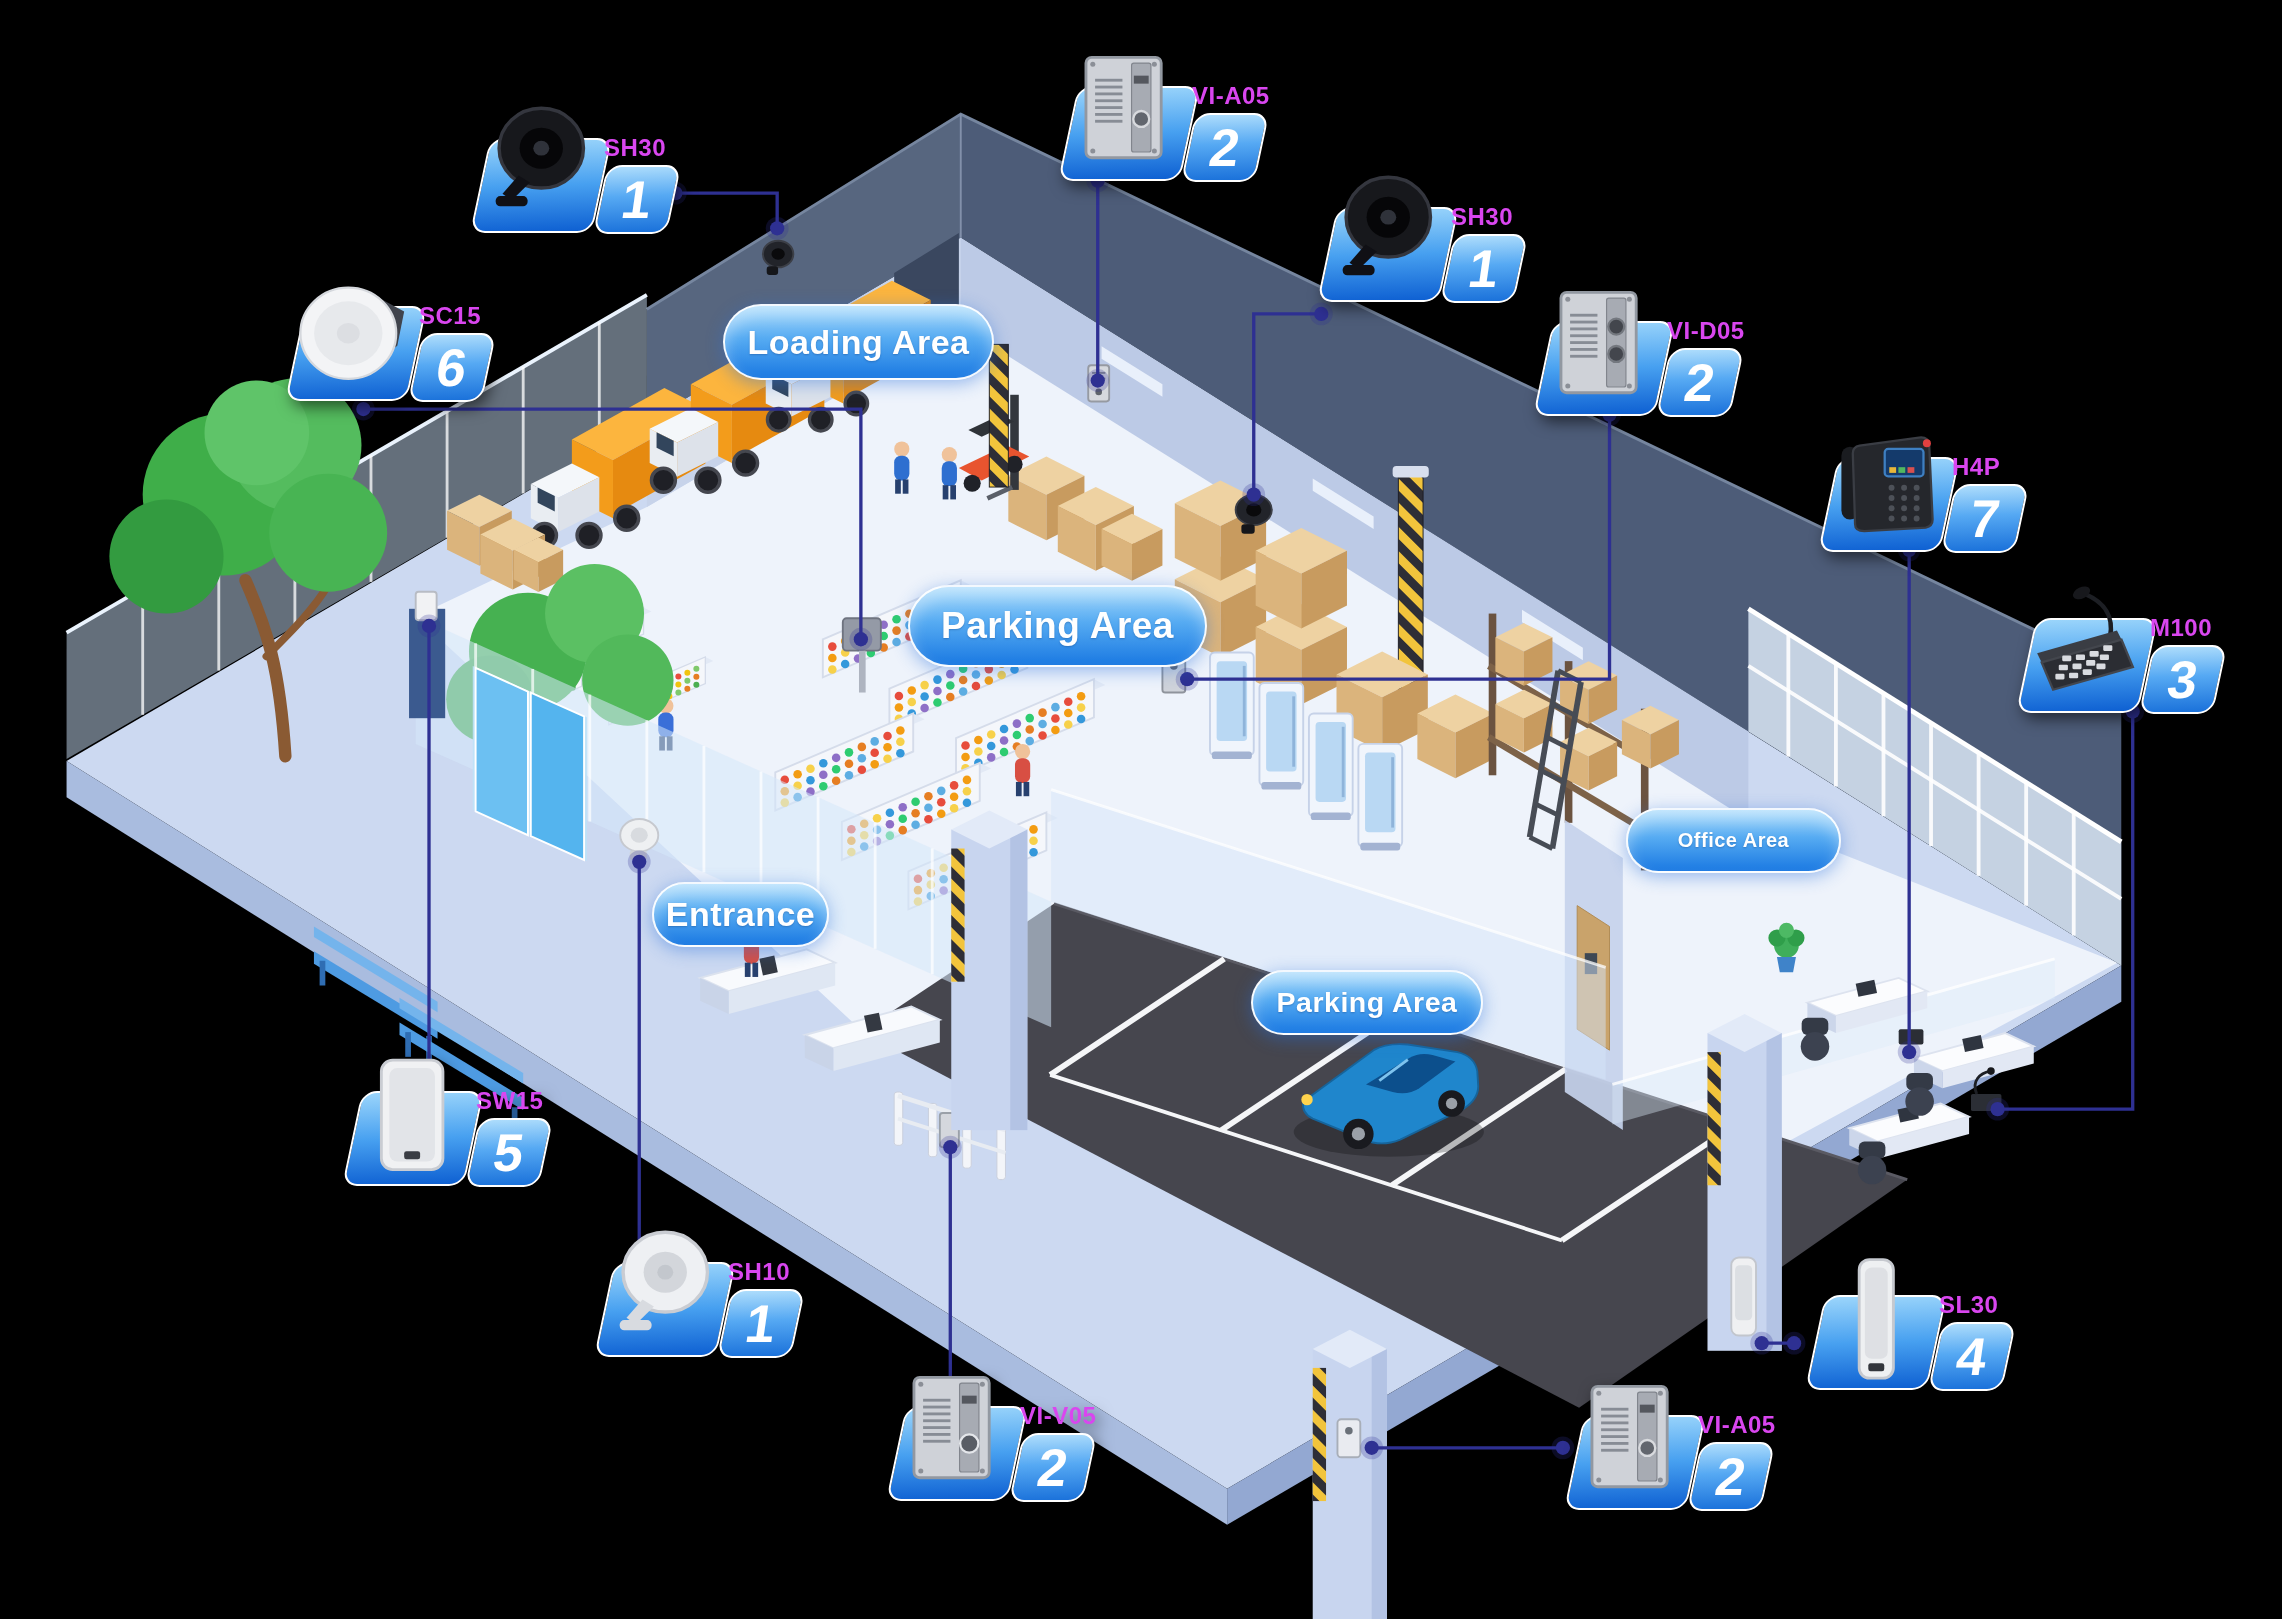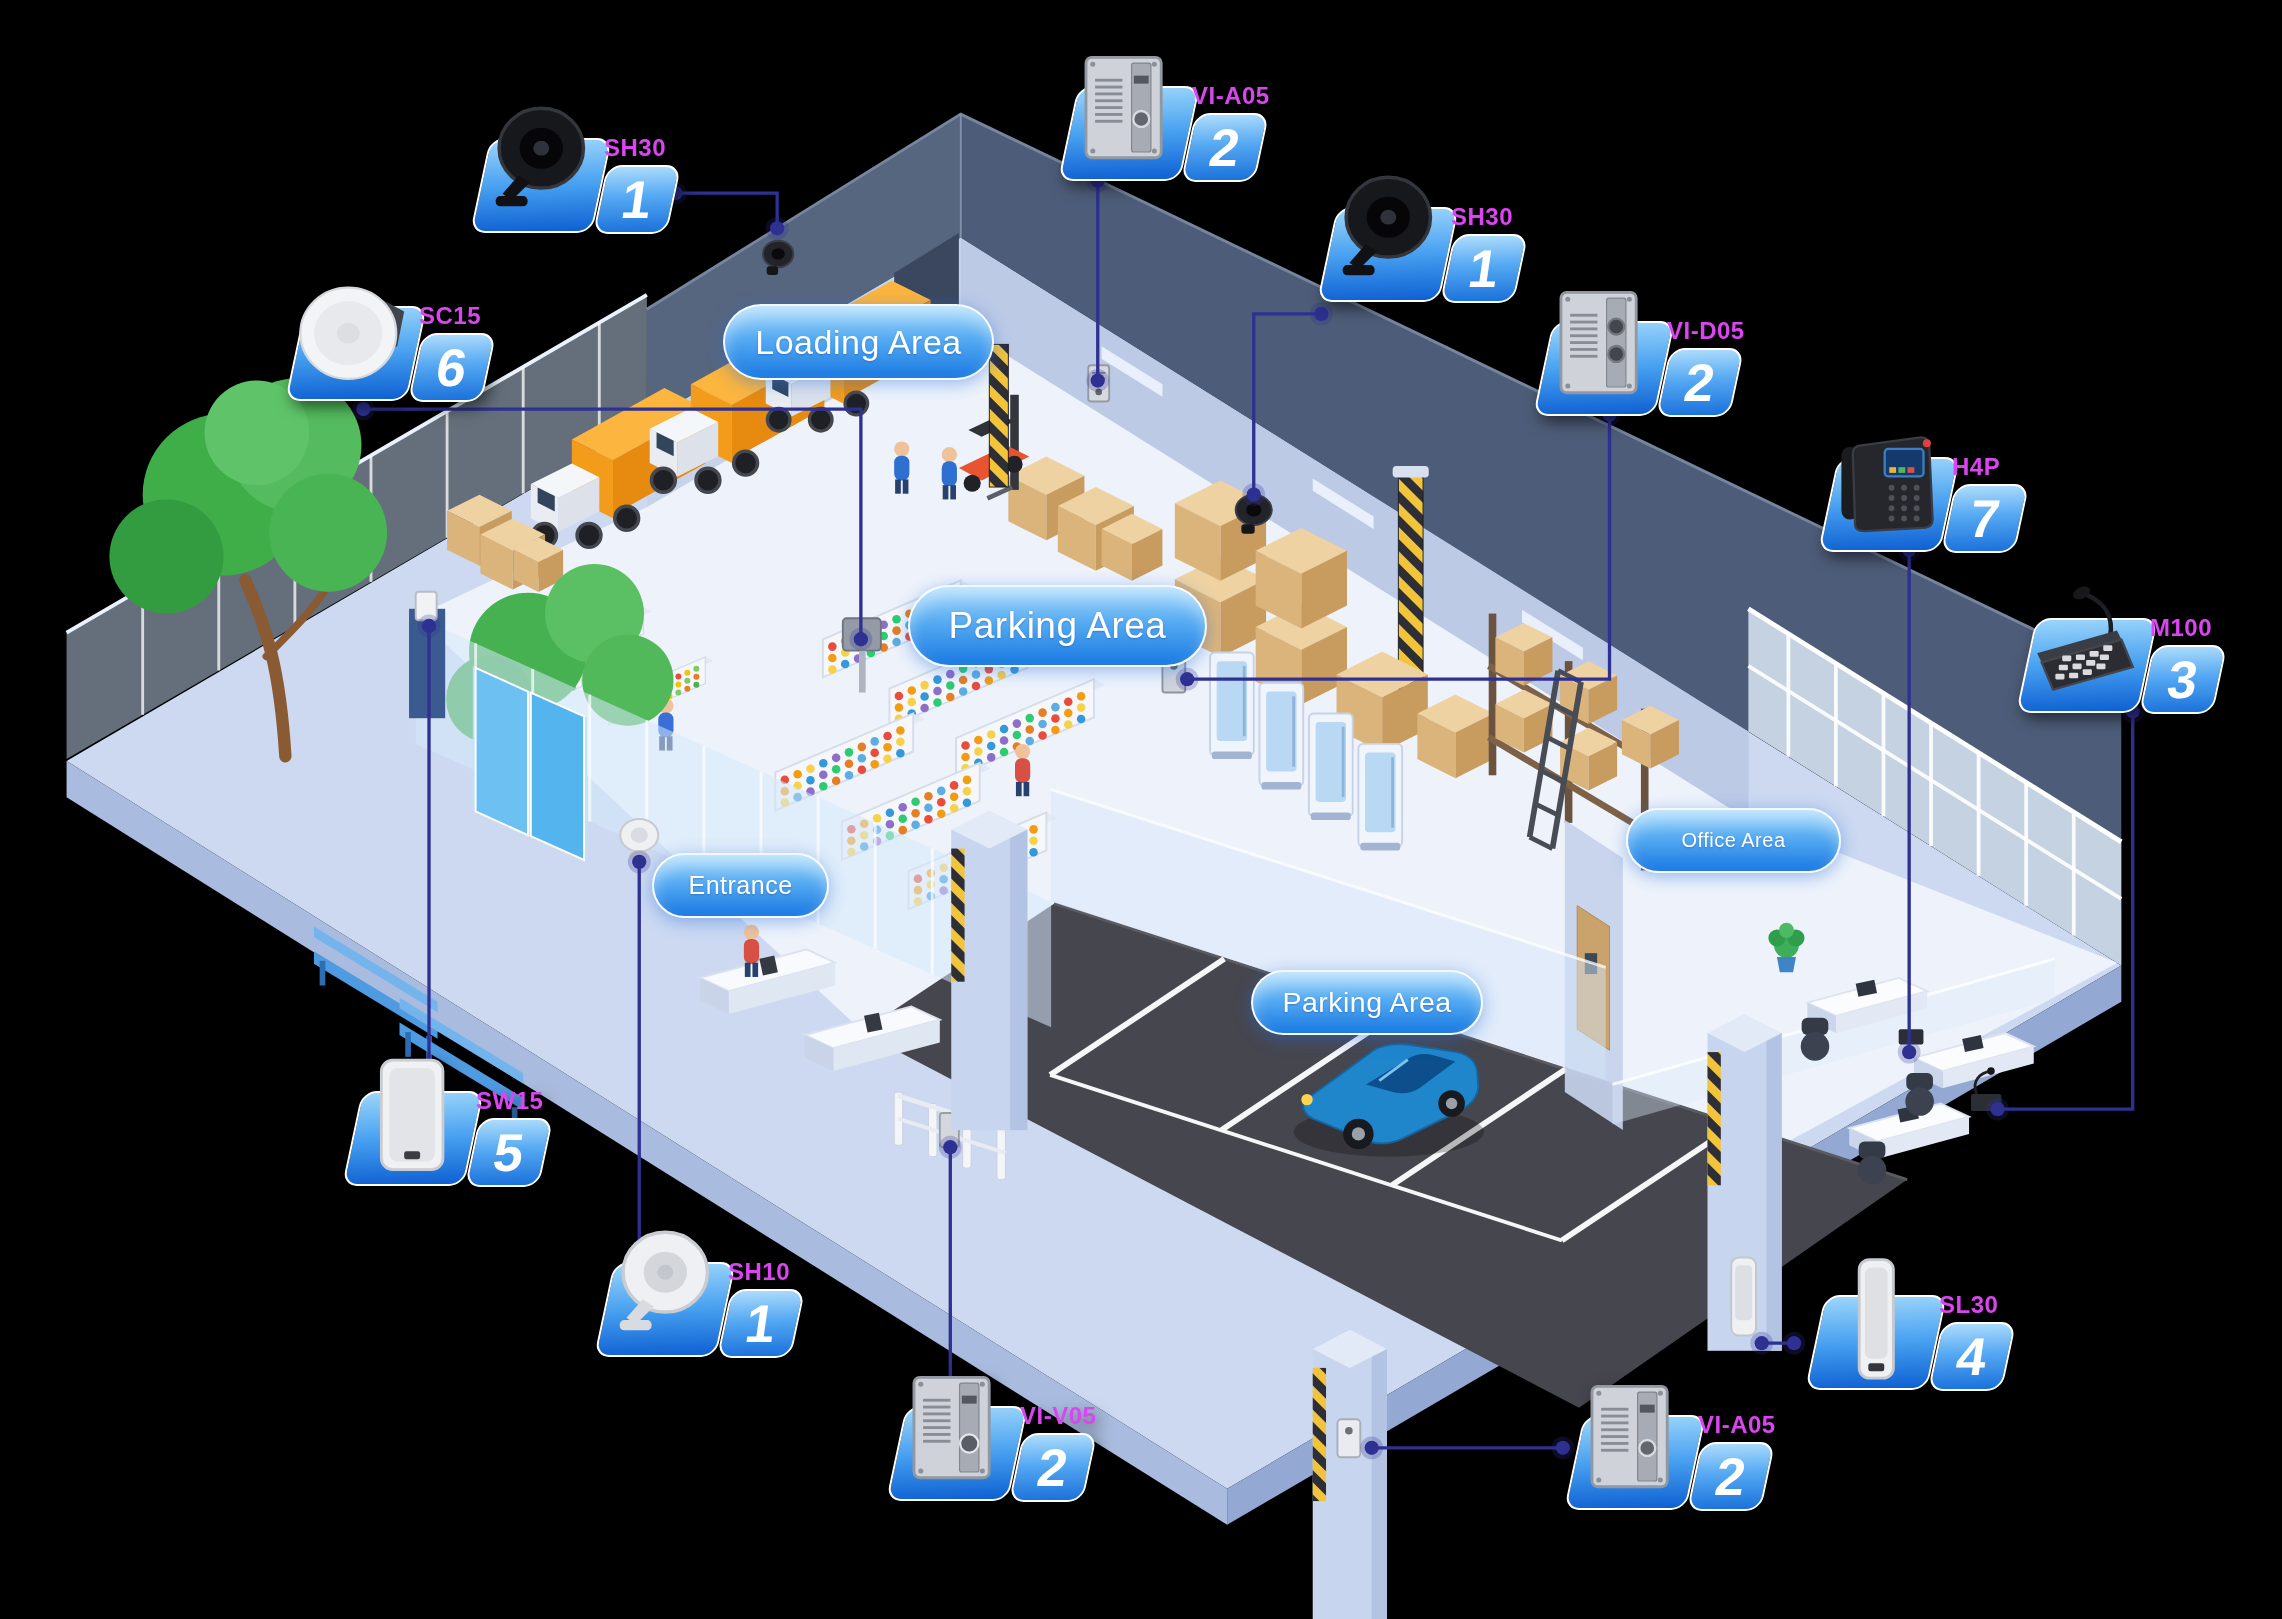--- a/index.html
+++ b/index.html
@@ -2,21 +2,21 @@
 <html style="font-size:15px"><head>
 <meta charset="utf-8">
 <style>
   html,body{margin:0;padding:0}
   body{width:2283px;height:1620px;background:#000;overflow:hidden;position:relative;
        font-family:"Liberation Sans", sans-serif;}
   .canvas{position:absolute;left:0;top:0;width:2283px;height:1620px}
   #scene{position:absolute;left:0;top:0}
   #pills,#badges{position:absolute;left:0;top:0;width:100%;height:100%;pointer-events:none}
   .pill{position:absolute;display:flex;align-items:center;justify-content:center;
-        color:#fff;font-weight:400;letter-spacing:0.5px;
+        color:#fff;font-weight:700;letter-spacing:0.5px;
         border:2.9px solid rgba(255,255,255,.95);border-radius:57px;
         background:linear-gradient(180deg,#a8dbfc 0%,#56abf2 45%,#1a79e2 100%);
         box-shadow:inset 0 9.5px 15px rgba(255,255,255,.35),0 3.8px 17px rgba(40,110,220,.45);
         text-shadow:0 1px 1.9px rgba(20,60,120,.35);z-index:5}
   .badge{position:absolute;width:195px;height:100px;z-index:6;
          filter:drop-shadow(4.8px 6.7px 7.6px rgba(0,0,0,.55))}
   .tile{position:absolute;border:2.9px solid #fff;border-radius:15px;transform:skewX(-12deg)}
   .tile-main{left:0;top:0;width:118px;height:91px;
          background:linear-gradient(178deg,#9bd5fb 0%,#47a0f0 50%,#0e60d2 100%)}
   .tile-num{left:120px;top:27px;width:70px;height:65px;display:flex;align-items:center;justify-content:center;
@@ -905,21 +905,21 @@
         <circle cx="1886" cy="1412" r="7.5" fill="#2e3092"></circle>
         <circle cx="1852" cy="1412" r="12" fill="#2e3092" opacity="0.25"></circle>
         <circle cx="1852" cy="1412" r="7.5" fill="#2e3092"></circle>
       </g>
 </svg>
 
 <div id="pills">
       <div class="pill" style="left: 723px; top: 304px; width: 267px; height: 72px; font-size: 34px;">Loading Area</div>
       <div class="pill" style="left: 908px; top: 585px; width: 295px; height: 78px; font-size: 37px;">Parking Area</div>
       <div class="pill" style="left: 1626px; top: 808px; width: 211px; height: 61px; font-size: 20px;">Office Area</div>
-      <div class="pill" style="left: 652px; top: 853px; width: 173px; height: 61px; font-size: 25px;">Entrance</div>
+      <div class="pill" style="left: 652px; top: 882px; width: 173px; height: 61px; font-size: 34px;">Entrance</div>
       <div class="pill" style="left: 1251px; top: 970px; width: 228px; height: 61px; font-size: 28.5px;">Parking Area</div>
     </div>
 <div id="badges">
       <div class="badge" style="left: 480px; top: 138px;">
         <div class="tile tile-main"></div>
         <div class="tile tile-num">
           <span>1</span>
         </div>
         <div class="model">SH30</div>
         <div class="device-art"><svg viewBox="0 0 100 110">

